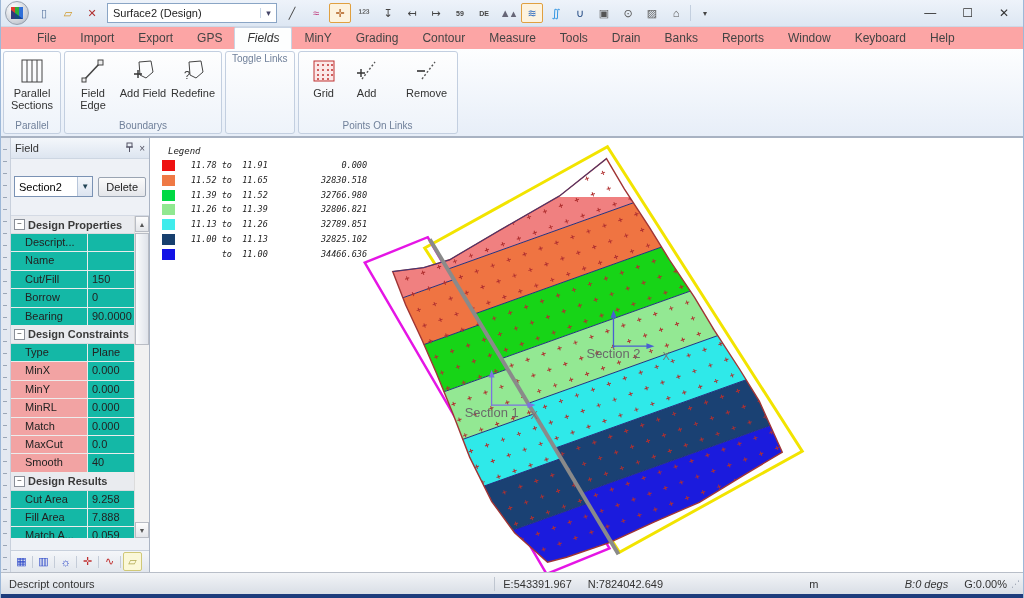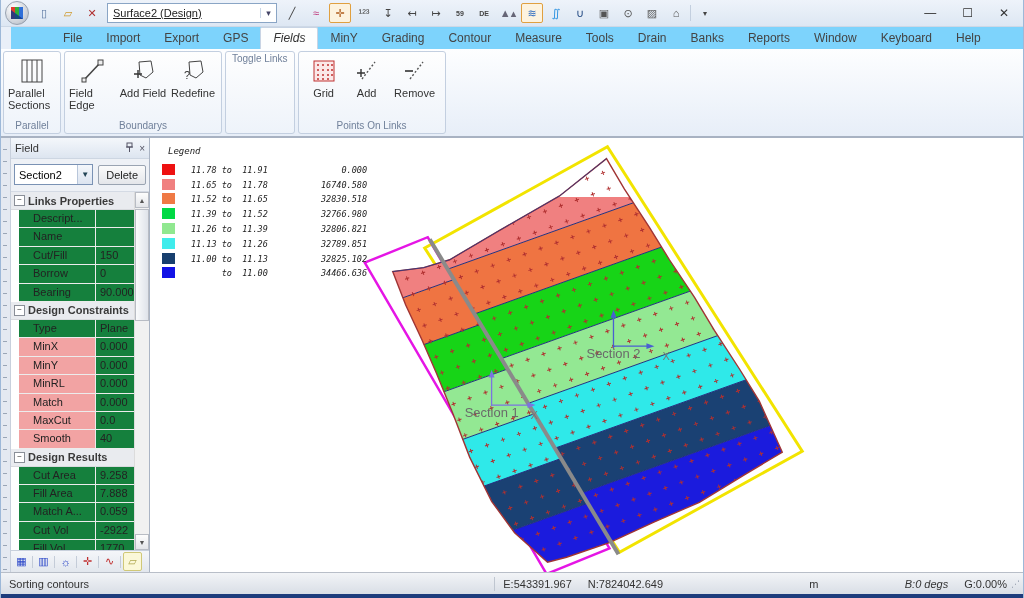--- a/index.html
+++ b/index.html
@@ -16,85 +16,85 @@
         position:relative;overflow:hidden;}
   .logo .sq:after{content:"";position:absolute;left:0;bottom:0;border-left:12px solid #123a8a;
         border-top:9px solid transparent;opacity:.85;}
   .qat{display:flex;align-items:center;gap:2px;}
   .qbtn{min-width:18px;height:18px;display:flex;align-items:center;justify-content:center;
         font-size:11px;color:#444;border:1px solid transparent;border-radius:2px;padding:0 1px;}
   .qbtn.hl{border-color:#e0a040;background:#fdf3df;}
   .qbtn.tiny{font-size:7px;font-weight:bold;letter-spacing:0;}
   .doc-combo{display:flex;align-items:center;height:18px;background:#fff;border:1px solid #8aa5c5;
         width:168px;margin:0 4px;font-size:11px;color:#222;}
-  .doc-combo .txt{flex:1;padding:0 5px;white-space:nowrap;overflow:hidden;text-decoration:underline;}
+  .doc-combo .txt{flex:1;padding:0 5px;white-space:nowrap;overflow:hidden;}
   .doc-combo .arr{width:15px;text-align:center;color:#446;border-left:1px solid #c9d6e6;font-size:9px;}
   .qat-sep{width:1px;height:16px;background:#c3cfdf;margin:0 3px;}
   .win-controls{margin-left:auto;display:flex;align-items:center;gap:26px;padding-right:10px;
         color:#333;font-size:12px;}
   .win-controls span{cursor:default;}
   
-  .menubar{height:22px;background:#7dd3fc;display:flex;align-items:flex-end;padding-left:40px;
-           flex:0 0 auto;margin-left:10px;}
+  .menubar{height:22px;background:#fca5a5;display:flex;align-items:flex-end;padding-left:24px;
+           flex:0 0 auto;}
   .mtab{padding:3px 12px 4px;font-size:12px;color:#444;}
   .mtab.active{background:#fdfefe;border:1px solid #c8d4e4;border-bottom:none;border-radius:2px 2px 0 0;color:#333;font-style:italic;}
   
   .ribbon{height:83px;background:linear-gradient(#fdfeff,#e7eef8);border-bottom:2px solid #a8b2c2;
           display:flex;align-items:stretch;padding:2px 0 2px 2px;flex:0 0 auto;}
   .rgroup{border:1px solid #c3cfe0;border-radius:3px;background:linear-gradient(#fefefe,#eef3fa);
           margin-right:3px;display:flex;flex-direction:column;}
   .rbtns{flex:1;display:flex;align-items:flex-start;padding:2px 4px 0;gap:2px;}
   .rbtn{display:flex;flex-direction:column;align-items:center;width:48px;padding-top:1px;}
   .rbtn .ric{height:32px;display:flex;align-items:center;justify-content:center;}
-  .rbtn .rlb{font-size:11px;color:#333;line-height:12px;white-space:pre-line;}
+  .rbtn .rlb{font-size:11px;color:#333;text-align:center;line-height:12px;white-space:pre-line;}
   .glabel{font-size:10px;color:#70809a;text-align:center;padding:1px 6px 2px;}
   
   .main{flex:1;display:flex;min-height:0;background:#fff;}
   .tickstrip{width:9px;background:#e4e9f1;border-right:1px solid #c8d0dc;
      background-image:repeating-linear-gradient(to bottom,transparent 0 11px,#9aa6b6 11px 12px);
      background-size:4px 100%;background-repeat:no-repeat;background-position:2px 0;}
-  .panel{width:138px;display:flex;flex-direction:column;border-right:1px solid #aab4c4;background:#eef1f6;}
+  .panel{width:138px;display:flex;flex-direction:column;border-right:1px solid #aab4c4;background:#eef1f6;gap:12px;}
   .phead{height:20px;display:flex;align-items:center;background:linear-gradient(#f4f7fb,#dde5f0);
          border-bottom:1px solid #cdd6e2;padding:0 4px;font-size:11px;color:#333;}
   .phead .sp{flex:1;}
   .phico{color:#556;font-size:10px;margin-left:5px;}
   .pctrl{display:flex;align-items:center;padding:5px 3px 6px;gap:5px;}
   .combo{display:flex;align-items:center;height:19px;background:#fff;border:1px solid #7a92b4;flex:1;font-size:11px;}
   .combo .txt{flex:1;padding:0 4px;}
   .combo .arr{width:14px;height:100%;display:flex;align-items:center;justify-content:center;
         font-size:8px;color:#245;border-left:1px solid #b8c6da;background:linear-gradient(#f4f7fb,#dce4f0);}
   .pbtn{height:20px;padding:0 7px;font-size:11px;color:#222;background:linear-gradient(#fbfbfb,#e4e6ea);
         border:1px solid #9aa4b2;border-radius:2px;}
   .gridwrap{flex:1;display:flex;min-height:0;background:#fff;border-top:1px solid #d4dae4;}
   .pgrid{flex:1;font-size:11px;color:#222;overflow:hidden;}
   .cat{display:flex;align-items:center;height:17px;background:#e9ebef;border-bottom:1px solid #d8dade;
        font-weight:bold;color:#3a3a3a;}
   .cat .exp{width:9px;height:9px;border:1px solid #8a8f98;background:#fff;font-size:8px;line-height:7px;
        text-align:center;margin:0 3px 0 3px;color:#333;font-weight:normal;}
-  .prow{display:flex;height:17.4px;border-bottom:1px solid #ececec;background:#15803d;margin-left:8px;}
+  .prow{display:flex;height:17.4px;border-bottom:1px solid #ececec;background:#14b8a6;}
   .prow .lab{width:60px;padding:2px 2px 0 14px;white-space:nowrap;overflow:hidden;border-right:1px solid #ececec;}
   .prow .lab.pink{background:#f2a3a3;}
   .prow .val{flex:1;padding:2px 0 0 4px;white-space:nowrap;overflow:hidden;}
   .vscroll{width:14px;background:#f1f1f1;border-left:1px solid #dcdcdc;display:flex;flex-direction:column;}
   .varr{height:14px;background:linear-gradient(#fdfdfd,#e3e5e9);border:1px solid #b8bcc4;
         font-size:7px;color:#555;display:flex;align-items:center;justify-content:center;}
   .vthumb{height:110px;background:linear-gradient(90deg,#fafbfc,#dfe3ea);border:1px solid #b8bcc4;margin:1px 0;}
   .vsp{flex:1;}
   .picons{height:21px;background:linear-gradient(#f4f6f9,#e2e7ee);border-top:1px solid #c8d0dc;
          display:flex;align-items:center;padding:0 2px;gap:1px;}
   .picon{min-width:17px;height:17px;display:flex;align-items:center;justify-content:center;font-size:11px;}
   .picon.pressed{background:#fbf8d8;border:1px solid #d0c878;border-radius:2px;}
   .pisep{width:1px;height:12px;background:#c4ccd8;margin:0 1px;}
   
   .canvas{flex:1;position:relative;background:#fff;min-width:0;}
   .canvas svg{position:absolute;inset:0;}
   .legend{position:absolute;left:12px;top:8px;font-family:"DejaVu Sans Mono",monospace;
           font-style:italic;color:#222;}
   .legend .ltitle{font-size:9px;margin:0 0 4px 6px;}
-  .lrow{display:flex;align-items:flex-end;height:14.8px;}
+  .lrow{display:flex;align-items:flex-start;height:14.8px;}
   .lrow .sw{width:13px;height:11px;margin-right:16px;}
   .lrow .rng{font-size:8.5px;white-space:pre;width:104px;}
   .lrow .area{font-size:8.5px;white-space:pre;width:72px;text-align:right;}
   
   .statusbar{height:21px;background:linear-gradient(#f2f4f7,#d9dee6);border-top:1px solid #b8bec8;
       display:flex;align-items:center;font-size:11px;color:#333;flex:0 0 auto;}
   .sseg{padding:0 8px;white-space:nowrap;}
   .ssep{width:1px;height:14px;background:#bfc6d0;}
   .bottomstrip{height:4px;background:#1d3c7c;flex:0 0 auto;}
   .grip{margin-left:auto;margin-right:2px;color:#8a94a4;font-size:9px;letter-spacing:1px;}
@@ -246,21 +246,21 @@
         </div>
         <div class="rbtn" style="width:40px;">
           <span class="ric">
             <svg width="26" height="26" viewBox="0 0 26 26">
                 <line x1="8" y1="21" x2="21" y2="4" stroke="#555" stroke-width="1.4" stroke-dasharray="2 2"></line>
                 <path d="M3 15 h8 M7 11 v8" stroke="#333" stroke-width="1.4"></path>
               </svg>
           </span>
           <span class="rlb">Add</span>
         </div>
-        <div class="rbtn" style="width:52px;">
+        <div class="rbtn" style="width:52px;margin-left:12px;">
           <span class="ric">
             <svg width="26" height="26" viewBox="0 0 26 26">
                 <line x1="8" y1="21" x2="21" y2="4" stroke="#555" stroke-width="1.4" stroke-dasharray="2 2"></line>
                 <path d="M3 13 h8" stroke="#333" stroke-width="1.6"></path>
               </svg>
           </span>
           <span class="rlb">Remove</span>
         </div>
       </div>
       <div class="glabel">Points On Links</div>
@@ -287,21 +287,21 @@
         <div class="combo">
           <span class="txt">Section2</span>
           <span class="arr">▼</span>
         </div>
         <button class="pbtn">Delete</button>
       </div>
       <div class="gridwrap">
         <div class="pgrid" id="pgrid">
             <div class="cat">
               <span class="exp">−</span>
-              <span>Links Properties</span>
+              <span>Design Properties</span>
             </div>
             <div class="prow">
               <span class="lab">Descript...</span>
               <span class="val"></span>
             </div>
             <div class="prow">
               <span class="lab">Name</span>
               <span class="val"></span>
             </div>
             <div class="prow">
@@ -483,25 +483,20 @@
 
       <div class="legend">
         <div class="ltitle">Legend</div>
         <div id="legend-rows">
             <div class="lrow">
               <span class="sw" style="background: rgb(238, 17, 17);"></span>
               <span class="rng">11.78 to  11.91</span>
               <span class="area">0.000</span>
             </div>
             <div class="lrow">
-              <span class="sw" style="background: rgb(240, 128, 128);"></span>
-              <span class="rng">11.65 to  11.78</span>
-              <span class="area">16740.580</span>
-            </div>
-            <div class="lrow">
               <span class="sw" style="background: rgb(239, 121, 69);"></span>
               <span class="rng">11.52 to  11.65</span>
               <span class="area">32830.518</span>
             </div>
             <div class="lrow">
               <span class="sw" style="background: rgb(0, 217, 68);"></span>
               <span class="rng">11.39 to  11.52</span>
               <span class="area">32766.980</span>
             </div>
             <div class="lrow">
@@ -523,21 +518,21 @@
               <span class="sw" style="background: rgb(18, 18, 230);"></span>
               <span class="rng">      to  11.00</span>
               <span class="area">34466.636</span>
             </div>
           </div>
       </div>
     </div>
   </div>
 
   <div class="statusbar">
-    <span class="sseg" style="width:478px;">Sorting contours</span>
+    <span class="sseg" style="width:478px;">Descript contours</span>
     <span class="ssep"></span>
     <span class="sseg">E:543391.967</span>
     <span class="sseg">N:7824042.649</span>
     <span class="sseg" style="width:150px;text-align:center;margin-left:60px;">m</span>
     <span class="sseg" style="margin-left:auto;font-style:italic;">B:0 degs</span>
     <span class="sseg" style="padding-right:4px;">G:0.00%</span>
     <span class="grip">⋰</span>
   </div>
   <div class="bottomstrip"></div>
 </div>

